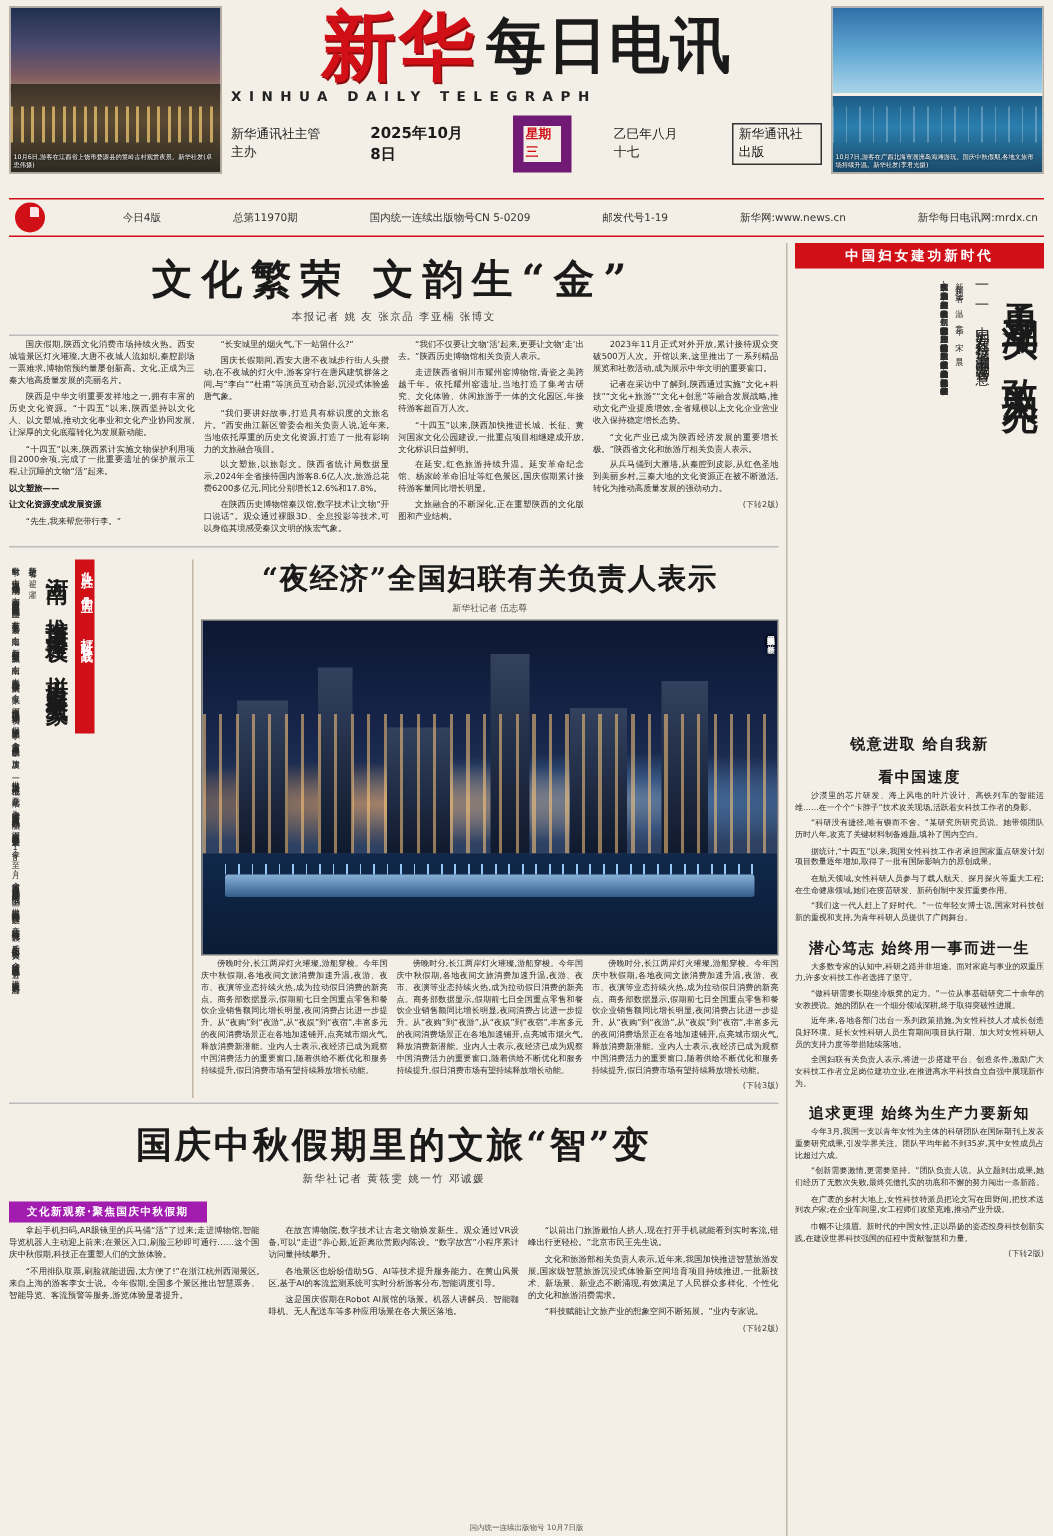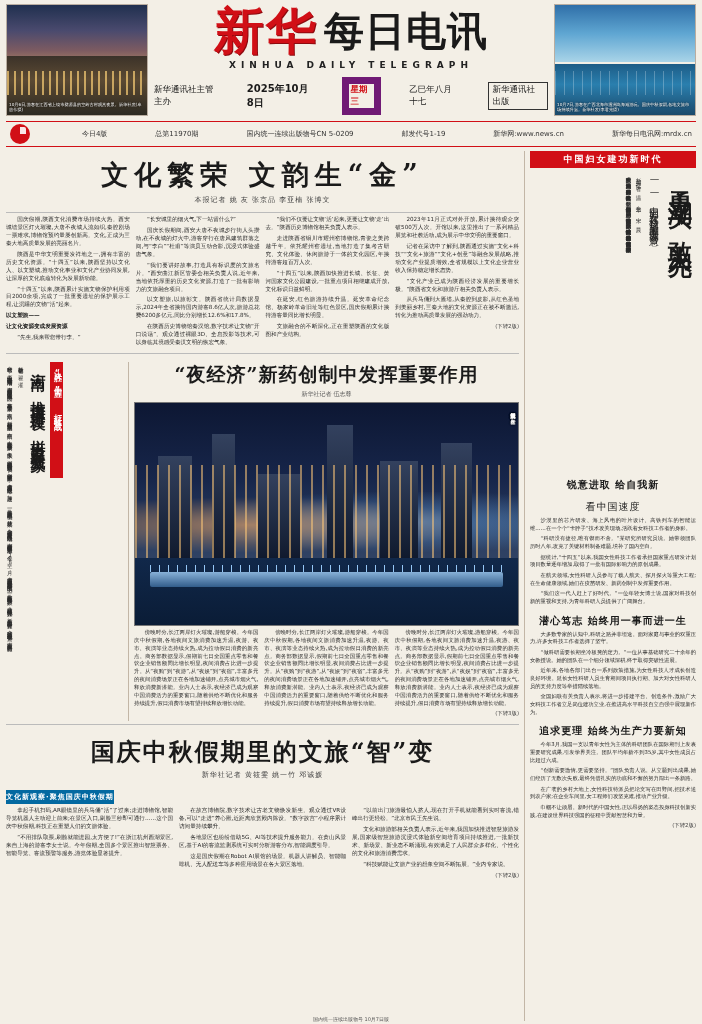--- a/index.html
+++ b/index.html
@@ -21,39 +21,39 @@
   .mast-photo .city{position:absolute;left:0;bottom:0;right:0;height:54%;
     background:linear-gradient(180deg,#3b3229 0%,#5c4a33 40%,#2d2a22 100%);}
   .mast-photo .lights{position:absolute;left:0;bottom:18%;right:0;height:22%;
     background:repeating-linear-gradient(90deg,rgba(255,210,120,.85) 0 2px,rgba(0,0,0,0) 2px 7px);opacity:.8;}
   .mast-photo .cap{position:absolute;left:2px;bottom:2px;right:2px;font-size:4.2px;line-height:1.35;color:#fff;
      text-shadow:0 0 2px #000;}
   .mast-photo.right .sky{background:linear-gradient(180deg,#2f6fa8 0%,#5fa6d2 50%,#a9d4e8 100%);}
   .mast-photo.right .city{background:linear-gradient(180deg,#1d5c86 0%,#2a7fae 40%,#1b4a6b 100%);height:46%;}
   .mast-photo.right .lights{background:repeating-linear-gradient(90deg,rgba(255,255,255,.5) 0 1px,rgba(0,0,0,0) 1px 9px);opacity:.5;}
 
-  .mast-center{flex:1;display:flex;flex-direction:column;align-items:center;justify-content:flex-start;padding:0 6px;}
+  .mast-center{flex:1;display:flex;flex-direction:column;justify-content:flex-start;padding:0 6px;}
   .logo-row{display:flex;align-items:center;justify-content:center;gap:6px;margin-top:2px;}
   .logo-xinhua{
     font-family:"DejaVu Serif","Liberation Serif",serif;
     font-weight:700;font-size:50px;line-height:1;color:#d10f16;
     letter-spacing:2px;text-shadow:1px 1px 0 #8d0a0f;
   }
   .logo-daily{
     font-family:"DejaVu Serif","Liberation Serif",serif;
     font-weight:700;font-size:40px;line-height:1;color:#1a1a1a;letter-spacing:1px;
   }
   .logo-pinyin{font-size:9px;letter-spacing:5px;color:#222;margin-top:4px;font-weight:700;}
   .mast-sub{display:flex;align-items:center;justify-content:center;gap:28px;margin-top:7px;font-size:8.5px;}
   .mast-sub .date{font-weight:700;font-size:10px;}
   .mast-sub .daybox{border:7px solid #701a75;color:#d10f16;font-weight:700;padding:0 2px;}
   .mast-sub .pub{border:1px solid #333;padding:1px 4px;font-size:8.5px;}
 
   .infobar{display:flex;justify-content:space-between;align-items:center;border-top:1.5px solid #d10f16;border-bottom:1.5px solid #d10f16;
-    margin-top:5px;padding:2px 4px;font-size:7px;color:#333;}
+    margin-top:16px;padding:2px 4px;font-size:7px;color:#333;}
   .infobar span{white-space:nowrap;}
   .emblem{width:20px;height:20px;border-radius:50%;background:#d10f16;position:relative;margin-right:4px;flex:0 0 auto;}
   .emblem:after{content:"";position:absolute;left:4px;top:3px;width:12px;height:14px;
     background:conic-gradient(#fff 0 25%,#d10f16 0 100%);border-radius:2px;opacity:.9;}
 
   
   .content{display:flex;gap:5px;margin-top:4px;height:870px;}
   .col-main{flex:1;display:flex;flex-direction:column;}
   .col-right{width:166px;border-left:1px solid #c2b6a6;padding-left:5px;display:flex;flex-direction:column;}
 
@@ -106,21 +106,21 @@
     background:repeating-linear-gradient(90deg,rgba(255,200,120,.55) 0 2px,rgba(0,0,0,0) 2px 11px);}
   .nightshot .vcap{position:absolute;right:2px;top:6px;bottom:6px;width:9px;
     writing-mode:vertical-rl;text-orientation:upright;color:#fff;font-size:5px;text-shadow:0 0 2px #000;}
   .photo-caption{font-size:5.4px;line-height:1.45;text-align:justify;color:#2b2b2b;margin-top:3px;}
 
   .tech{margin-top:6px;}
   .tech .kicker2{text-align:center;font-size:11px;letter-spacing:2px;}
   .tech .t2{
     text-align:center;font-family:"DejaVu Serif","Liberation Serif",serif;font-weight:700;
     font-size:24px;letter-spacing:2px;margin:2px 0 2px;}
-  .redtag{display:inline-block;background:#0369a1;color:#fff;font-size:7px;padding:2px 0;letter-spacing:1px;font-weight:700;}
+  .redtag{display:inline-block;background:#a21caf;color:#fff;font-size:7px;padding:2px 12px;letter-spacing:1px;font-weight:700;}
 
   
   .rban{background:#d10f16;color:#fff;text-align:center;font-size:9px;font-weight:700;padding:2px 0;letter-spacing:2px;}
   .rhero{display:flex;gap:4px;margin-top:5px;}
   .rhero-title{
     writing-mode:vertical-rl;text-orientation:upright;
     font-family:"DejaVu Serif","Liberation Serif",serif;font-weight:700;font-size:24px;
     letter-spacing:4px;height:300px;}
   .rhero-sub{writing-mode:vertical-rl;text-orientation:upright;font-size:9.5px;letter-spacing:2px;height:300px;color:#222;}
   .rhero-body{writing-mode:vertical-rl;text-orientation:upright;font-size:5.3px;line-height:1.5;height:300px;color:#2b2b2b;flex:1;}
@@ -220,21 +220,21 @@
 
       <div class="mid">
         <div class="vfeature">
           <div class="vbody">金秋时节,中原大地项目建设热潮涌动。在河南省郑州市中牟县的比亚迪汽车产业园,整车下线节奏紧凑;在洛阳,新材料产业园加紧施工;在南阳,光电产业集群加快集聚。今年以来,河南坚持把项目建设作为稳增长、促转型的重要抓手,全省重点项目建设跑出“加速度”。一批批重大项目落地生根、开花结果,为全省经济高质量发展注入强劲动能。河南省发展改革委数据显示,今年1至8月,全省重点项目完成投资超过年度计划的七成以上,一批标志性工程相继投产达效,产业结构持续优化升级,新质生产力加快培育壮大,全省经济运行呈现稳中有进、进中提质的良好态势。</div>
           <div class="vbody" style="height:120px">新华社记者  翟 濯</div>
           <div class="vtitle">河南:推进项目建设 拼出发展新气象</div>
           <div class="vtag">决胜“十四五” 打好收官战</div>
         </div>
 
         <div class="photo-block">
-          <div class="photo-title">“夜经济”新药创制中发挥重要作用</div>
+          <div class="photo-title">“夜经济”全国妇联有关负责人表示</div>
           <div class="photo-credit">新华社记者  伍志尊</div>
 
           <div class="nightshot">
             <div class="sky"></div>
             <div class="glow"></div>
             <div class="bld" style="left:6%;width:9%;height:46%"></div>
             <div class="bld" style="left:20%;width:6%;height:56%"></div>
             <div class="bld" style="left:32%;width:11%;height:38%"></div>
             <div class="bld" style="left:50%;width:7%;height:60%"></div>
             <div class="bld" style="left:64%;width:10%;height:44%"></div>
@@ -292,21 +292,21 @@
       <div class="rban">中国妇女建功新时代</div>
 
       <div class="rhero">
         <div class="rhero-body">从实验室到生产线,从田间地头到浩瀚太空,在科技创新的广阔舞台上,一大批女科技工作者勇攀高峰、锐意创新,书写着新时代中国女性的精彩篇章。她们用智慧和汗水,为建设科技强国贡献巾帼力量。全国妇联数据显示,我国女性科技人才规模持续扩大,在自然科学领域的占比稳步提升,越来越多的女性在基础研究、关键核心技术攻关中担纲领衔。</div>
         <div class="rhero-sub" style="height:300px;font-size:5.5px">新华社记者 温 竞华 宋 晨</div>
         <div class="rhero-sub">——中国妇女在科技创新浪潮中激荡智慧</div>
         <div class="rhero-title">勇立潮头 敢为人先</div>
       </div>
 
       <div class="rsub">锐意进取 给自我新</div>
-      <div class="rsub" style="font-weight:400">看中国速度</div>
+      <div class="rsub" style="font-weight:700">看中国速度</div>
       <div class="rtext">
         <p>沙漠里的芯片研发、海上风电的叶片设计、高铁列车的智能运维……在一个个“卡脖子”技术攻关现场,活跃着女科技工作者的身影。</p>
         <p>“科研没有捷径,唯有锲而不舍。”某研究所研究员说。她带领团队历时八年,攻克了关键材料制备难题,填补了国内空白。</p>
         <p>据统计,“十四五”以来,我国女性科技工作者承担国家重点研发计划项目数量逐年增加,取得了一批有国际影响力的原创成果。</p>
         <p>在航天领域,女性科研人员参与了载人航天、探月探火等重大工程;在生命健康领域,她们在疫苗研发、新药创制中发挥重要作用。</p>
         <p>“我们这一代人赶上了好时代。”一位年轻女博士说,国家对科技创新的重视和支持,为青年科研人员提供了广阔舞台。</p>
       </div>
 
       <div class="rsub">潜心笃志 始终用一事而进一生</div>
       <div class="rtext">

